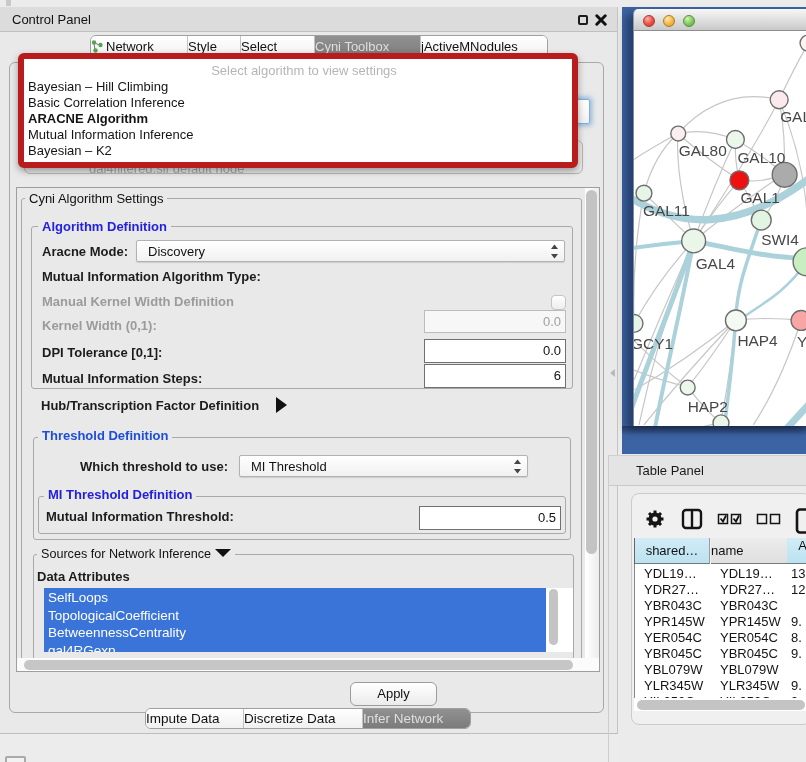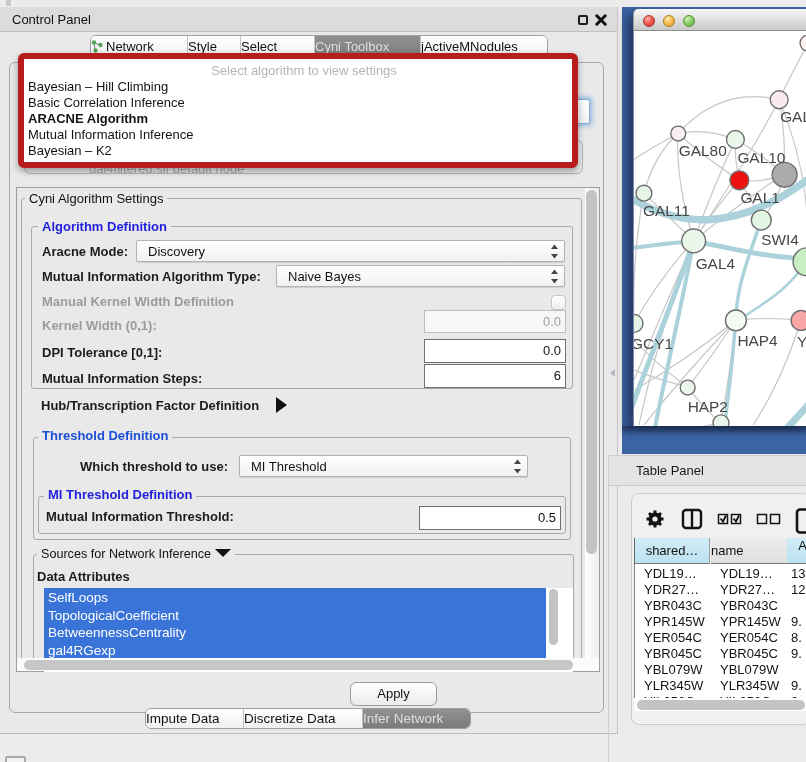--- a/index.html
+++ b/index.html
@@ -69,27 +69,20 @@
 <div class="gt" style="left:38px;top:220px;color:#2222dd;font-weight:bold">Algorithm Definition</div>
 <div class="lbl" style="left:42px;top:244px">Aracne Mode:</div>
 <div class="combo" style="left:136px;top:240px;width:429px;height:22px">
       <span class="tx">Discovery</span>
       <svg class="arrs" width="11" height="17" viewBox="0 0 11 17">
         <path d="M5.5,1.5 L9,6 L2,6 Z" fill="#444"></path>
         <path d="M5.5,15.5 L2,11 L9,11 Z" fill="#444"></path>
       </svg>
     </div>
 <div class="lbl" style="left:42px;top:269px">Mutual Information Algorithm Type:</div>
-<div class="combo" style="left:276px;top:265px;width:289px;height:22px">
-      <span class="tx">Naive Bayes</span>
-      <svg class="arrs" width="11" height="17" viewBox="0 0 11 17">
-        <path d="M5.5,1.5 L9,6 L2,6 Z" fill="#444"></path>
-        <path d="M5.5,15.5 L2,11 L9,11 Z" fill="#444"></path>
-      </svg>
-    </div>
 <div class="lbl dis" style="left:42px;top:294px">Manual Kernel Width Definition</div>
 <div class="abs" style="left:551px;top:295px;width:15px;height:15px;background:linear-gradient(#ffffff,#ededed);border:1px solid #c5c5c5;border-radius:4px"></div>
 <div class="lbl dis" style="left:42px;top:318px">Kernel Width (0,1):</div>
 <div class="fld fldd" style="left:424px;top:310px;width:142px;height:23px;line-height:21px">0.0</div>
 <div class="lbl" style="left:42px;top:345px">DPI Tolerance [0,1]:</div>
 <div class="fld" style="left:424px;top:339px;width:142px;height:24px;line-height:22px">0.0</div>
 <div class="lbl" style="left:42px;top:371px">Mutual Information Steps:</div>
 <div class="fld" style="left:424px;top:364px;width:142px;height:24px;line-height:22px">6</div>
 <div class="lbl" style="left:41px;top:398px">Hub/Transcription Factor Definition</div>
 <div class="abs" style="left:276px;top:397px;width:0;height:0;border-left:11px solid #111;border-top:8px solid transparent;border-bottom:8px solid transparent"></div>
@@ -107,21 +100,21 @@
 
 <div class="grp" style="left:38px;top:496px;width:528px;height:38px"></div>
 <div class="gt" style="left:44px;top:488px;color:#2222dd;font-weight:bold">MI Threshold Definition</div>
 <div class="lbl" style="left:46px;top:509px">Mutual Information Threshold:</div>
 <div class="fld" style="left:419px;top:506px;width:142px;height:24px;line-height:22px">0.5</div>
 
 <div class="grp" style="left:33px;top:554px;width:541px;height:106px"></div>
 <div class="gt" style="left:37px;top:548px;color:#111;font-size:12.6px">Sources for Network Inference <span style="display:inline-block;width:0;height:0;border-top:8px solid #111;border-left:8px solid transparent;border-right:8px solid transparent;vertical-align:1px"></span></div>
 <div class="lbl" style="left:37px;top:569px">Data Attributes</div>
 
-<div class="abs" style="left:44px;top:588px;width:529px;height:84px;background:#fff;overflow:hidden">
+<div class="abs" style="left:44px;top:588px;width:529px;height:64px;background:#fff;overflow:hidden">
  <div class="abs" style="left:0;top:0;width:502px;height:71px;background:#3b74d9"></div>
  <div class="abs" style="left:4px;top:2px;font-size:13.5px;color:#fff">SelfLoops</div>
  <div class="abs" style="left:4px;top:20px;font-size:13.5px;color:#fff">TopologicalCoefficient</div>
  <div class="abs" style="left:4px;top:37px;font-size:13.5px;color:#fff">BetweennessCentrality</div>
  <div class="abs" style="left:4px;top:55px;font-size:13.5px;color:#fff">gal4RGexp</div>
  <div class="abs" style="left:505px;top:1px;width:9px;height:56px;background:#c4c4c4;border-radius:4.5px"></div>
 </div>
 
 <div class="abs" style="left:585px;top:188px;width:14px;height:470px;background:linear-gradient(to right,#ffffff,#ededed)"></div>
 <div class="abs" style="left:586px;top:190px;width:11px;height:364px;background:#c3c3c3;border-radius:5.5px"></div>

